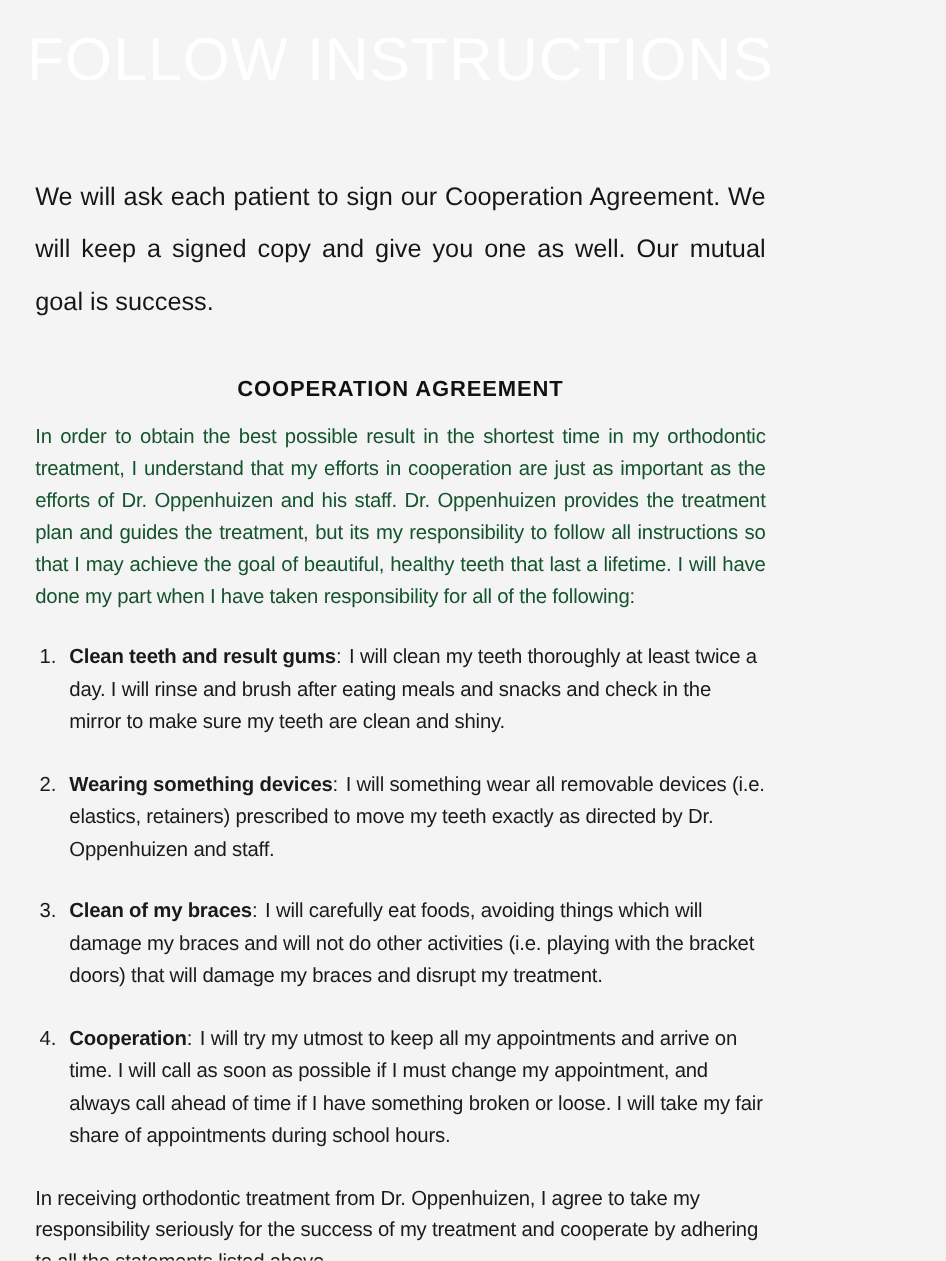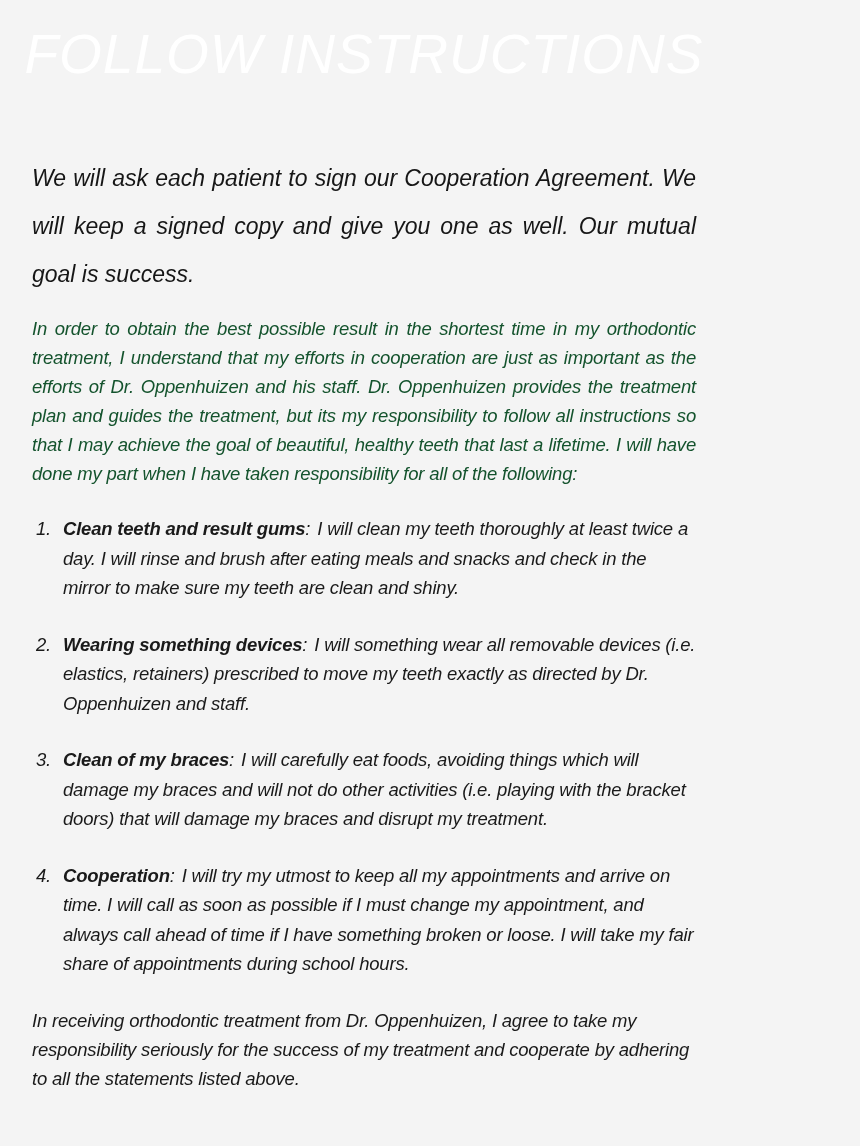--- a/index.html
+++ b/index.html
@@ -11,21 +11,20 @@
     height: 1146px;
     background: #f4f4f4;
     font-family: "Liberation Sans", sans-serif;
     color: #1a1a1a;
     overflow: hidden;
   }
   .page {
     width: 728px;
     height: 1146px;
     position: relative;
-    font-style: italic;
   }
   .page-title {
     padding-top: 22px;
     line-height: 64px;
     text-align: center;
     font-size: 55px;
     font-weight: 400;
     letter-spacing: 1px;
     color: #ffffff;
     white-space: nowrap;
@@ -88,20 +87,21 @@
 </style>
 </head>
 <body>
 
 <div class="page">
 
   <div class="page-title">FOLLOW INSTRUCTIONS</div>
 
   <p class="intro">We will ask each patient to sign our Cooperation Agreement. We will keep a signed copy and give you one as well. Our mutual goal is success.</p>
 
+  <div class="agreement-heading">COOPERATION AGREEMENT</div>
 
   <p class="opening">In order to obtain the best possible result in the shortest time in my orthodontic treatment, I understand that my efforts in cooperation are just as important as the efforts of Dr. Oppenhuizen and his staff. Dr. Oppenhuizen provides the treatment plan and guides the treatment, but its my responsibility to follow all instructions so that I may achieve the goal of beautiful, healthy teeth that last a lifetime. I will have done my part when I have taken responsibility for all of the following:</p>
 
   <div class="agreement-list">
 
     <div class="list-item">
       <span class="item-num">1.</span>
       <span class="item-body"><span class="item-title">Clean teeth and result gums</span><span>:</span><span class="item-text">I will clean my teeth thoroughly at least twice a day. I will rinse and brush after eating meals and snacks and check in the mirror to make sure my teeth are clean and shiny.</span></span>
     </div>
 

